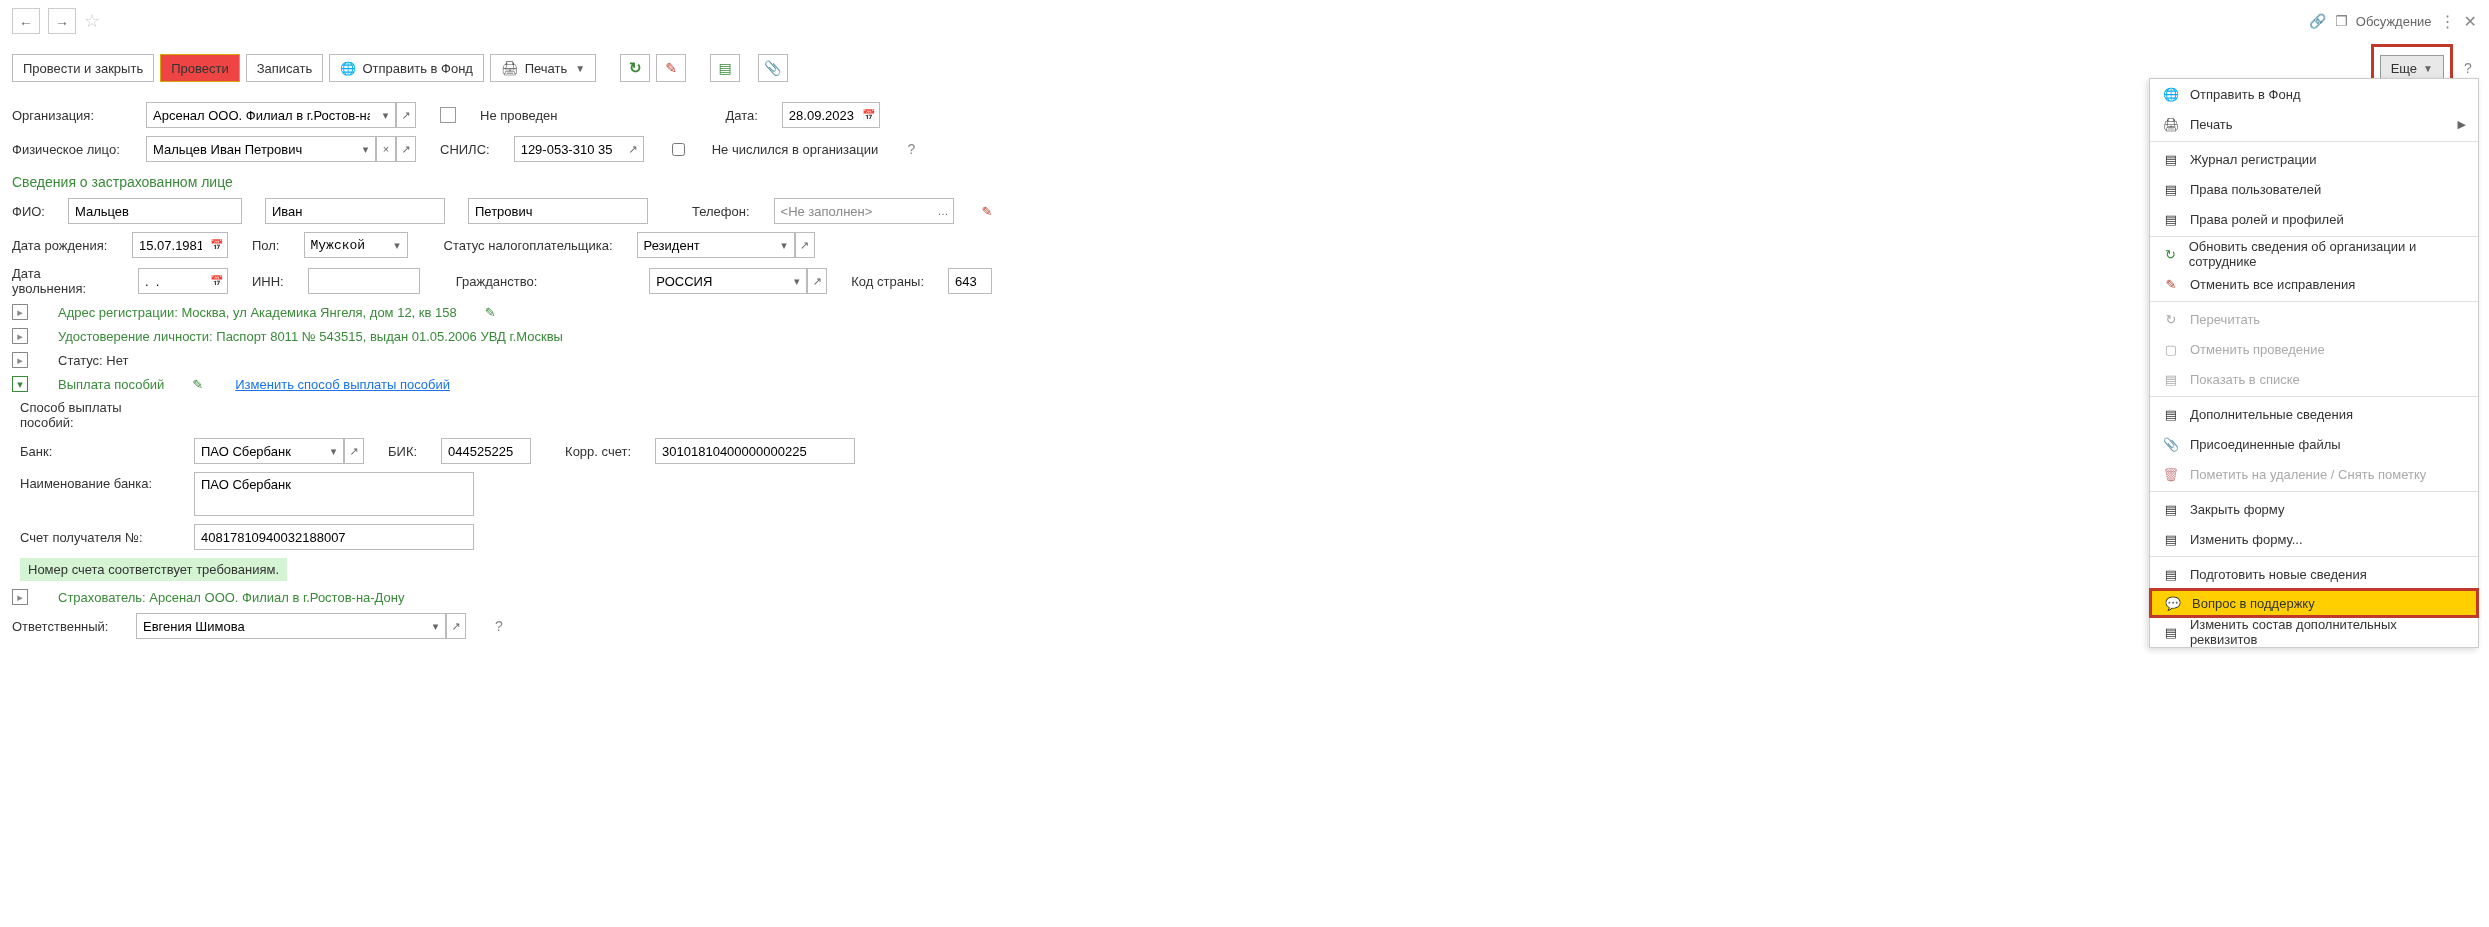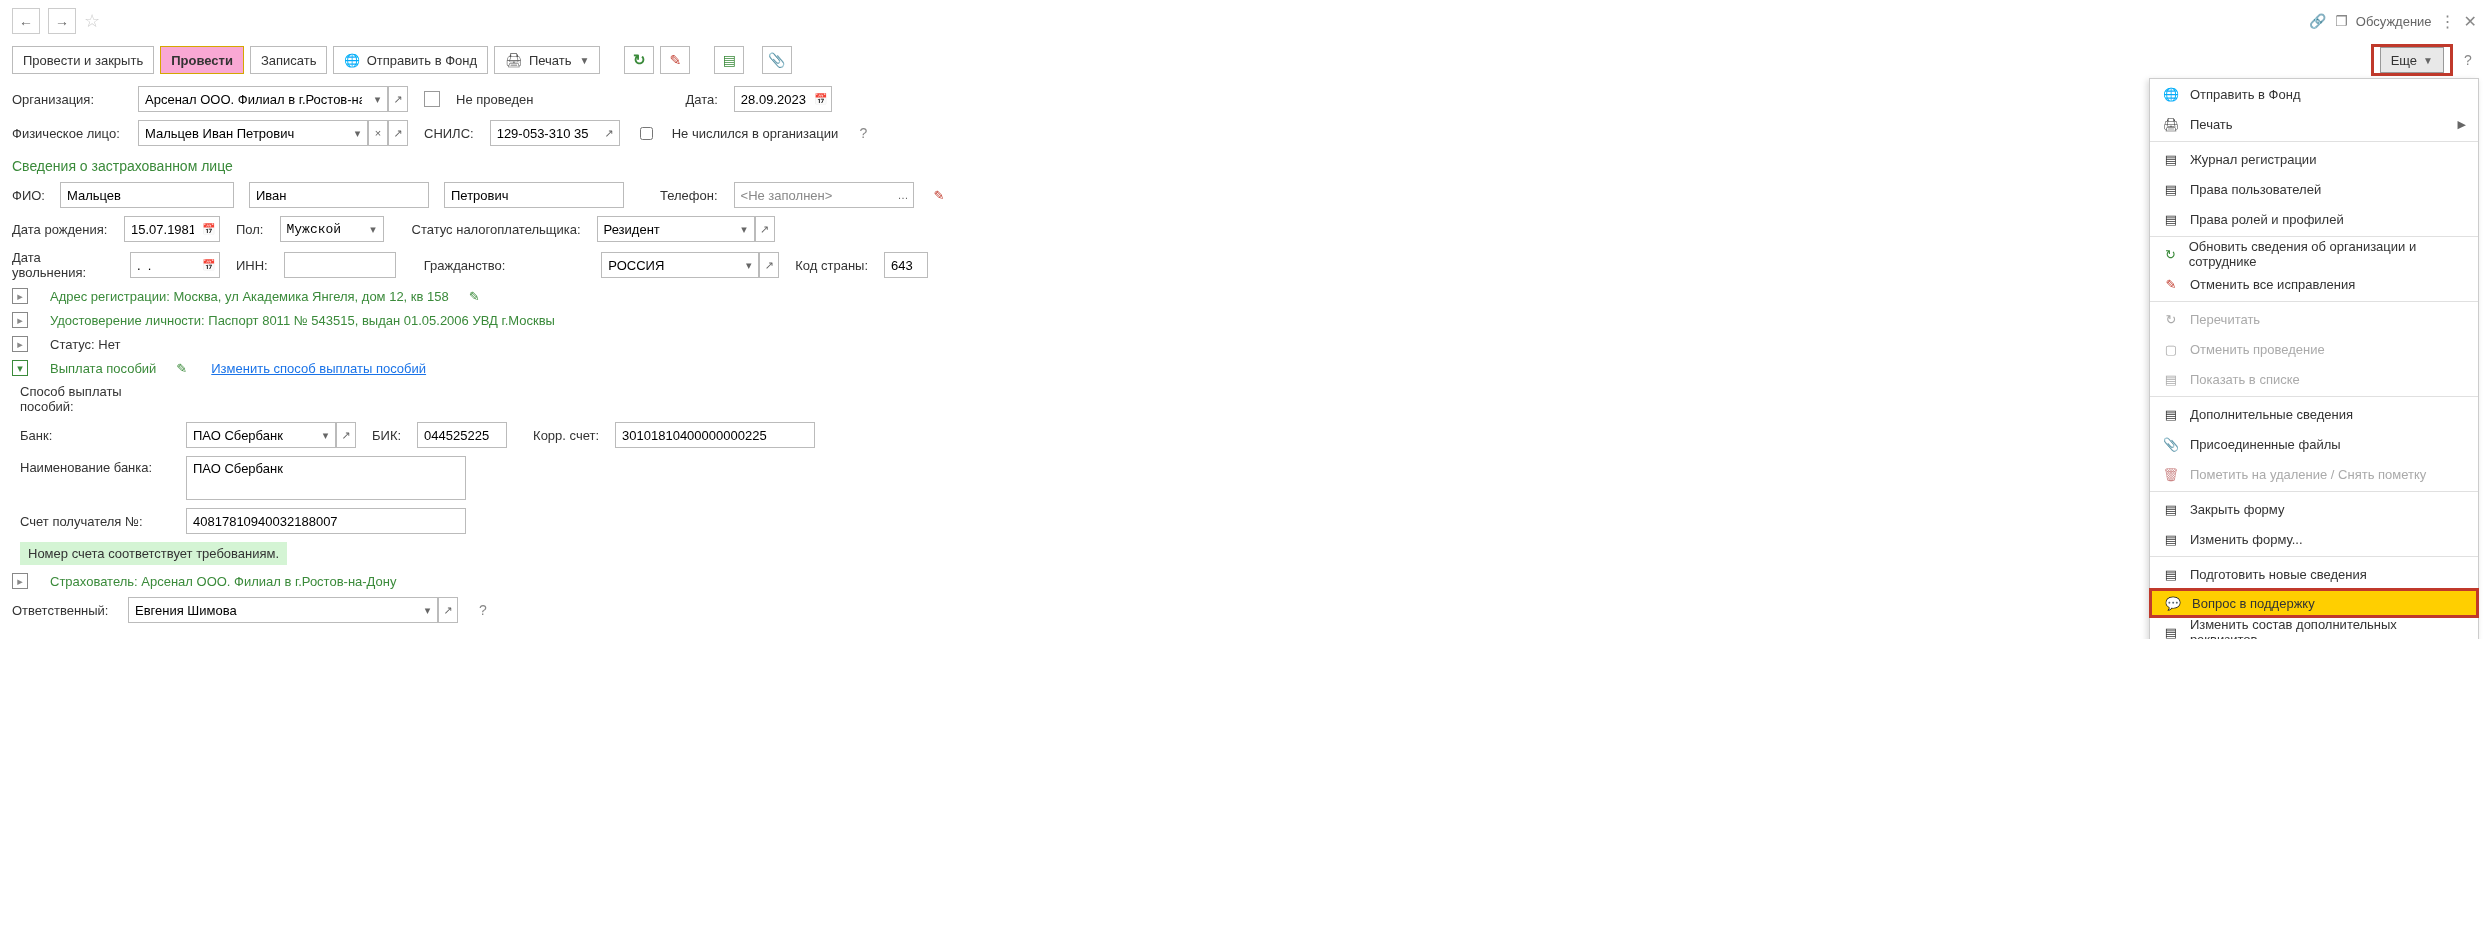--- a/index.html
+++ b/index.html
@@ -8,33 +8,33 @@
 .nav-btn { width: 28px; height: 26px; border: 1px solid #ccc; background: #fff; display: inline-flex; align-items: center; justify-content: center; cursor: pointer; font-size: 14px; color: #666; }
 .star-icon { color: #ccc; font-size: 18px; cursor: pointer; }
 .title-box { border: 3px solid #c0392b; padding: 4px 12px; font-size: 18px; color: #333; }
 .title-right { margin-left: auto; display: flex; align-items: center; gap: 8px; }
 .link-icon { color: #888; cursor: pointer; font-size: 14px; }
 .discuss-link { color: #666; font-size: 13px; cursor: pointer; }
 .vdots { color: #888; cursor: pointer; font-size: 16px; }
 .x-btn { color: #888; cursor: pointer; font-size: 16px; }
 .toolbar { display: flex; align-items: center; gap: 6px; margin-bottom: 10px; }
 .btn { height: 28px; padding: 0 10px; border: 1px solid #bbb; background: #fff; display: inline-flex; align-items: center; gap: 6px; cursor: pointer; font-size: 13px; }
-.btn.yellow { background: #f9a8d4; border-color: #d4a700; font-weight: bold; }
+.btn.yellow { background: #ef4444; border-color: #d4a700; }
 .icon-btn { width: 30px; height: 28px; border: 1px solid #bbb; background: #fff; display: inline-flex; align-items: center; justify-content: center; cursor: pointer; }
 .globe-icon::before { content: "🌐"; font-size: 13px; }
 .printer-icon::before { content: "🖨"; font-size: 14px; color: #555; }
 .refresh-icon::before { content: "↻"; color: #3a8a3a; font-weight: bold; font-size: 15px; }
 .wand-red-icon::before { content: "✎"; color: #c0392b; font-size: 14px; }
 .report-icon::before { content: "▤"; color: #3a8a3a; font-size: 14px; }
 .clip-icon::before { content: "📎"; color: #888; font-size: 14px; }
 .dropdown-caret { font-size: 10px; color: #666; margin-left: 2px; }
-.more-box { border: 3px solid #c0392b; padding: 0 6px; margin-left: auto; display: flex; align-items: flex-end; gap: 6px; }
+.more-box { border: 3px solid #c0392b; padding: 8px 6px; margin-left: auto; display: flex; align-items: flex-end; gap: 6px; }
 .more-btn { height: 26px; padding: 0 10px; border: 1px solid #999; background: #e8e8e8; display: inline-flex; align-items: center; gap: 4px; cursor: pointer; font-size: 13px; }
 .help-q { width: 18px; text-align: center; color: #888; cursor: pointer; font-size: 14px; }
-.form-row { display: flex; align-items: center; gap: 16px; margin-bottom: 8px; }
+.form-row { display: flex; align-items: center; gap: 24px; margin-bottom: 8px; }
 .label { font-size: 13px; color: #333; }
 .input { height: 26px; border: 1px solid #bbb; padding: 0 6px; font-size: 13px; background: #fff; }
 .input-combo { display: inline-flex; height: 26px; }
 .input-combo .input { border-right: none; }
 .combo-btn { width: 20px; height: 26px; border: 1px solid #bbb; border-left: none; background: #fff; display: inline-flex; align-items: center; justify-content: center; cursor: pointer; font-size: 11px; color: #666; }
 .combo-btn + .combo-btn { border-left: 1px solid #bbb; }
 .checkbox-sq { width: 16px; height: 16px; border: 1px solid #999; background: #fff; display: inline-block; }
 .cal-icon::before { content: "📅"; font-size: 11px; }
 .section-title { color: #3a8a3a; font-size: 14px; margin: 12px 0 8px 0; }
 .green-link { color: #3a8a3a; cursor: pointer; }

